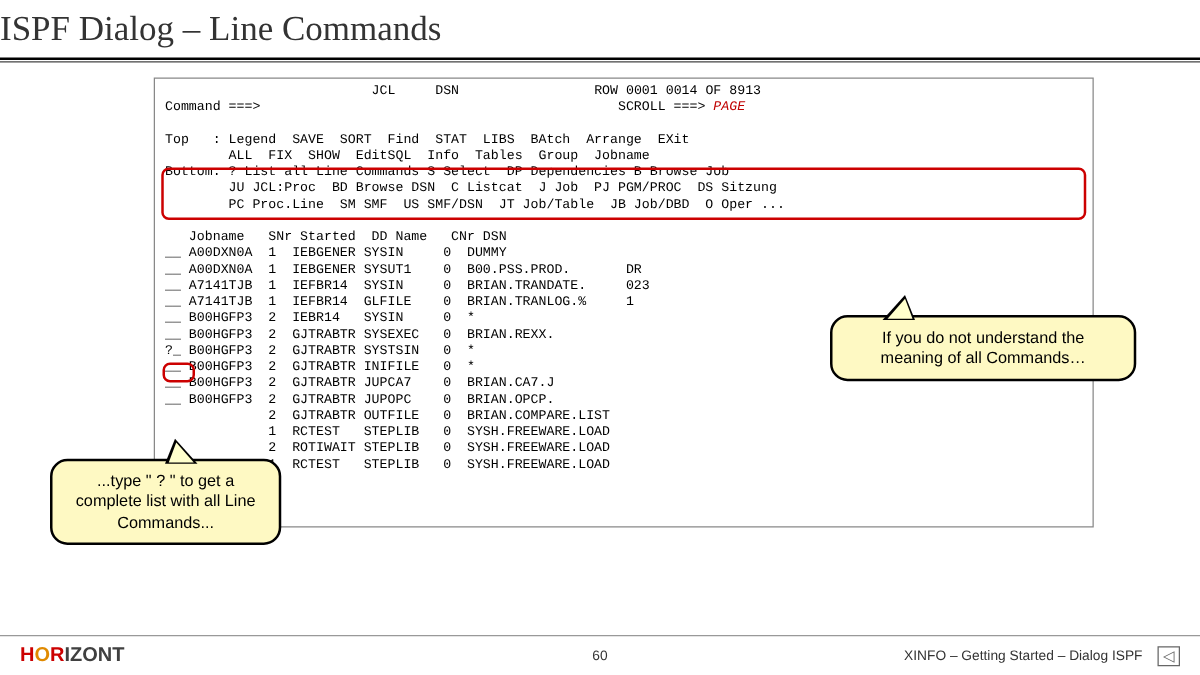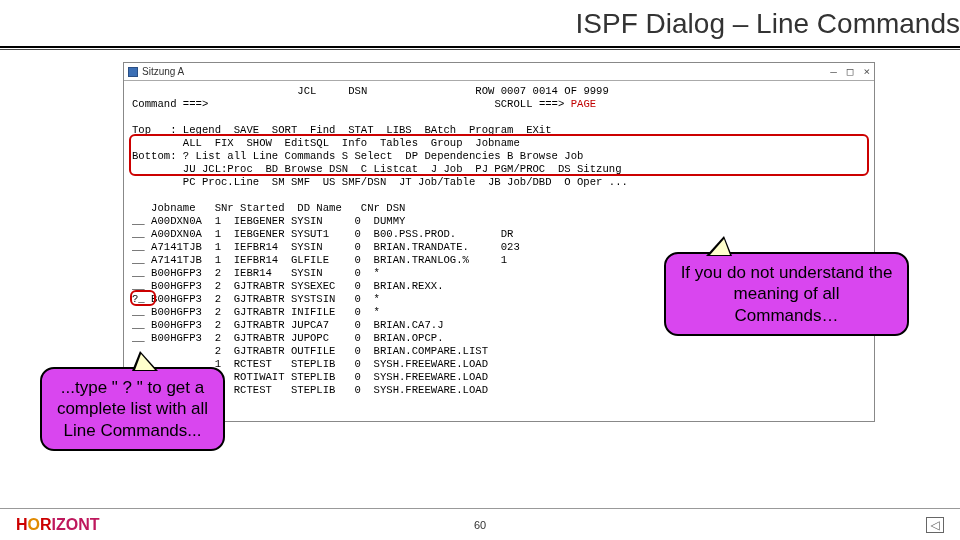--- a/index.html
+++ b/index.html
@@ -6,24 +6,25 @@
   body {
     margin: 0;
     width: 960px;
     height: 540px;
     background: #fff;
     font-family: Arial, sans-serif;
     position: relative;
     overflow: hidden;
   }
   .title {
-    text-align: right;
+    text-align: left;
     font-size: 28px;
     color: #333;
     padding: 8px 0 6px 0;
+    font-family: Liberation Serif, serif;
   }
   .hr1 { border-top: 2px solid #000; margin: 0; }
   .hr2 { border-top: 1px solid #444; margin-top: 1px; }
 
   .panel {
     position: absolute;
     left: 123px;
     top: 62px;
     width: 752px;
     height: 360px;
@@ -50,43 +51,43 @@
 
   pre.term {
     margin: 0;
     padding: 4px 8px 4px 8px;
     font-family: "Courier New", monospace;
     font-size: 10.6px;
     line-height: 13px;
     color: #000;
     white-space: pre;
   }
-  .red { color: #c00000; }
+  .red { color: #c00000; font-style: italic; }
 
   .redbox {
     position: absolute;
     border: 2px solid #cc0000;
     border-radius: 6px;
     background: transparent;
     pointer-events: none;
   }
   .redbox-big {
     left: 129px; top: 134px; width: 740px; height: 42px;
   }
   .redbox-small {
     left: 130px; top: 290px; width: 26px; height: 16px;
   }
 
   .callout {
     position: absolute;
-    background: #d946ef;
+    background: #fef9c3;
     border: 2px solid #000;
     border-radius: 14px;
     padding: 8px 14px;
-    font-size: 17px;
+    font-size: 13px;
     color: #000;
     text-align: center;
     line-height: 1.25;
   }
   .callout .tail {
     position: absolute;
     width: 0; height: 0;
   }
   .callout-bottom {
     left: 40px; top: 367px; width: 185px;
@@ -130,55 +131,44 @@
     display: flex;
     align-items: center;
     padding: 0 16px;
     font-size: 12px;
     color: #333;
   }
   .brand { font-size: 16px; font-weight: bold; }
   .brand .h  { color:#cc0000; }
   .brand .o  { color:#e08a00; }
   .brand .r  { color:#cc0000; }
-  .brand .rest { color:#be185d; }
+  .brand .rest { color:#404040; }
   .page-num {
     position:absolute; left:50%; transform:translateX(-50%);
     font-size: 11px;
   }
   .foot-right { margin-left:auto; font-size:11px; display:flex; align-items:center; gap:12px;}
   .nav-box {
     width:18px; height:16px; border:1px solid #666; display:flex;
     align-items:center; justify-content:center; color:#666; font-size:12px;
   }
 </style>
 </head>
 <body>
 
 <div class="title">ISPF Dialog – Line Commands</div>
 <div class="hr1"></div>
 <div class="hr2"></div>
 
 <div class="panel">
-  <div class="titlebar">
-    <div class="title-left">
-      <span class="title-icon"></span>
-      <span>Sitzung A</span>
-    </div>
-    <div class="win-controls">
-      <span>—</span>
-      <span>□</span>
-      <span>×</span>
-    </div>
-  </div>
-
-  <pre class="term">                          <span>JCL</span>     <span>DSN</span>                 <span>ROW 0007 0014 OF 9999</span>
+
+  <pre class="term">                          <span>JCL</span>     <span>DSN</span>                 <span>ROW 0001 0014 OF 8913</span>
 <span>Command ===&gt;</span>                                             <span>SCROLL ===&gt;</span> <span class="red">PAGE</span>
 
-<span>Top   : Legend  SAVE  SORT  Find  STAT  LIBS  BAtch  Program  EXit</span>
+<span>Top   : Legend  SAVE  SORT  Find  STAT  LIBS  BAtch  Arrange  EXit</span>
 <span>        ALL  FIX  SHOW  EditSQL  Info  Tables  Group  Jobname</span>
 <span>Bottom: ? List all Line Commands S Select  DP Dependencies B Browse Job</span>
 <span>        JU JCL:Proc  BD Browse DSN  C Listcat  J Job  PJ PGM/PROC  DS Sitzung</span>
 <span>        PC Proc.Line  SM SMF  US SMF/DSN  JT Job/Table  JB Job/DBD  O Oper ...</span>
 
 <span>   Jobname   SNr Started  DD Name   CNr DSN</span>
 <span id="rows-target">__ A00DXN0A  1  IEBGENER SYSIN     0  DUMMY
 __ A00DXN0A  1  IEBGENER SYSUT1    0  B00.PSS.PROD.       DR
 __ A7141TJB  1  IEFBR14  SYSIN     0  BRIAN.TRANDATE.     023
 __ A7141TJB  1  IEFBR14  GLFILE    0  BRIAN.TRANLOG.%     1
@@ -206,15 +196,16 @@
   <div class="tail"></div>
   <span>...type " ? " to get a complete list with all Line Commands...</span>
 </div>
 
 <div class="footer">
   <span class="brand">
     <span class="h">H</span><span class="o">O</span><span class="r">R</span><span class="rest">IZONT</span>
   </span>
   <span class="page-num">60</span>
   <span class="foot-right">
+    <span>XINFO – Getting Started – Dialog ISPF</span>
     <span class="nav-box">◁</span>
   </span>
 </div>
 
 </body></html>

